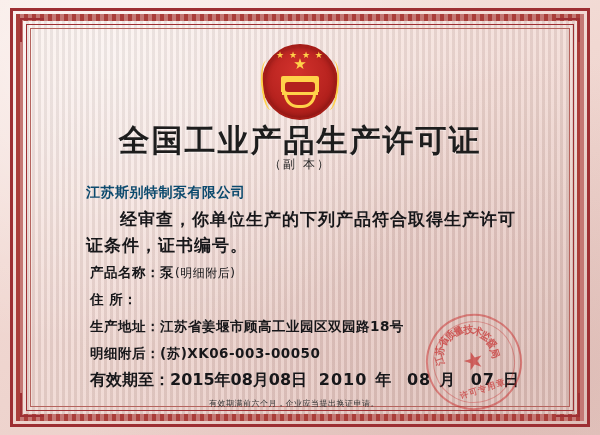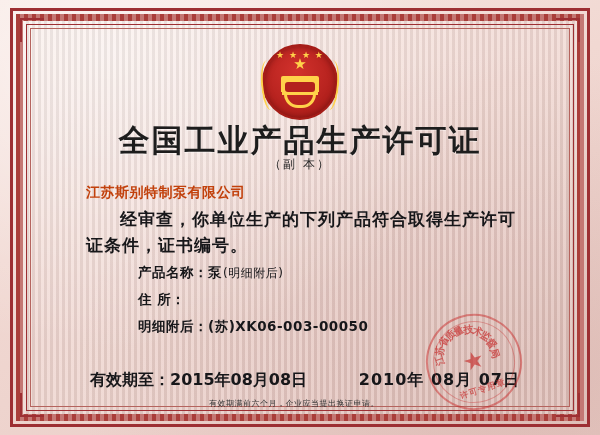--- a/index.html
+++ b/index.html
@@ -219,21 +219,21 @@
     letter-spacing: 2px;
   }
 
   
   .company {
     position: absolute;
     left: 52px;
     top: 152px;
     font-size: 14px;
     font-weight: bold;
-    color: #c2410c;
+    color: #0c4a6e;
     letter-spacing: 0.5px;
   }
   .statement {
     position: absolute;
     left: 52px;
     right: 40px;
     top: 174px;
     font-size: 17px;
     font-weight: bold;
     color: #17171a;
@@ -250,21 +250,20 @@
     top: 232px;
   }
   .field-row {
     display: flex;
     align-items: baseline;
     margin-bottom: 9px;
     font-size: 13.5px;
     font-weight: bold;
     color: #17171a;
     letter-spacing: 0.5px;
-    padding-left: 48px;
   }
   .field-label {
     white-space: nowrap;
   }
   .field-value {
     white-space: nowrap;
   }
   .note-small {
     font-size: 12px;
     font-weight: normal;
@@ -282,21 +281,21 @@
     align-items: baseline;
     font-size: 16px;
     font-weight: bold;
     color: #17171a;
   }
   .valid-block { white-space: nowrap; }
   .issue-block {
     white-space: nowrap;
     letter-spacing: 1px;
   }
-  .issue-block span.num { margin: 0 0; }
+  .issue-block span.num { margin: 0 8px; }
 
   
   .footnote {
     position: absolute;
     left: 0;
     right: 12px;
     top: 366px;
     text-align: center;
     font-size: 8px;
     color: #333;
@@ -397,20 +396,24 @@
       <div class="field-row">
         <span class="field-label">产品名称：</span>
         <span class="field-value">泵</span>
         <span class="note-small">(明细附后)</span>
       </div>
 
       <div class="field-row">
         <span class="field-label">住    所：</span>
       </div>
 
+      <div class="field-row">
+        <span class="field-label">生产地址：</span>
+        <span class="field-value">江苏省姜堰市顾高工业园区双园路18号</span>
+      </div>
 
       <div class="field-row">
         <span class="field-label">明细附后：</span>
         <span class="field-value">(苏)XK06-003-00050</span>
       </div>
 
     </div>
 
     <div class="date-line">
       <div class="valid-block">

